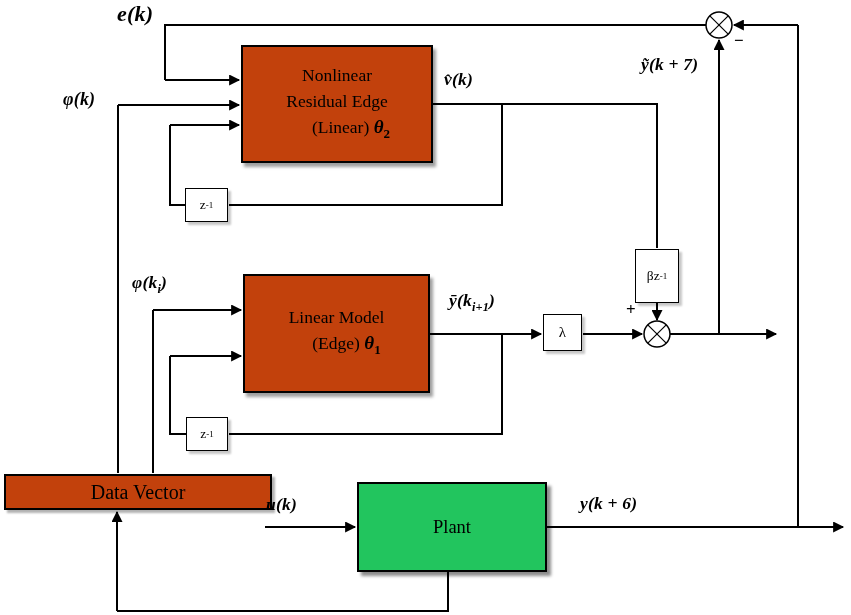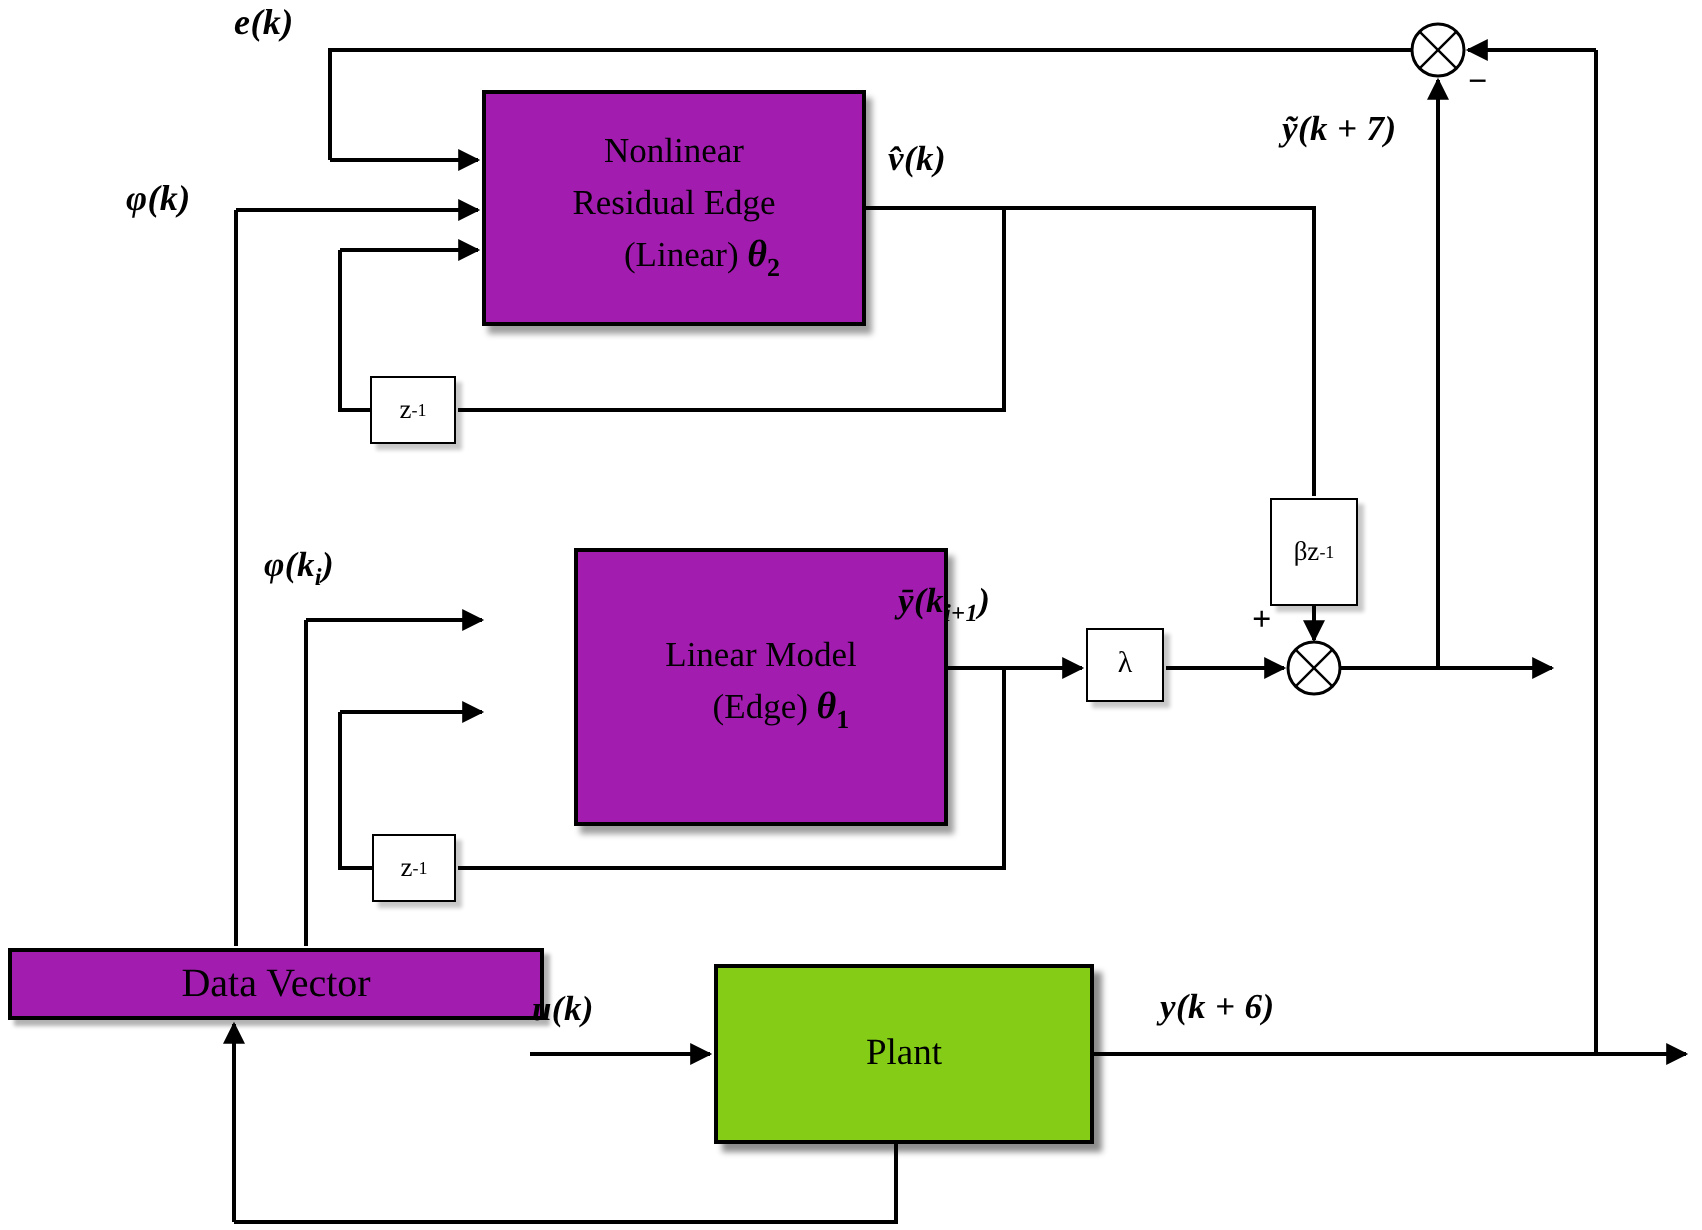--- a/index.html
+++ b/index.html
@@ -4,26 +4,26 @@
 <style>
   html,body{margin:0;padding:0;background:#ffffff;}
   .stage{
     position:relative;width:851px;height:615px;background:#ffffff;
     font-family:"Liberation Serif","DejaVu Serif",serif;color:#000;
     overflow:hidden;
   }
   svg.wires{position:absolute;left:0;top:0;}
 
   .block{
-    position:absolute;box-sizing:border-box;background:#a21caf;
+    position:absolute;box-sizing:border-box;background:#c2410c;
     border:2.5px solid #000;display:flex;align-items:center;justify-content:center;
     box-shadow:3px 4px 3px rgba(0,0,0,0.38);
   }
   .block .inner{text-align:center;font-size:17.5px;line-height:26px;}
-  .plant{background:#84cc16;font-size:18.5px;box-shadow:4px 4px 3px rgba(0,0,0,0.45);}
+  .plant{background:#22c55e;font-size:18.5px;box-shadow:4px 4px 3px rgba(0,0,0,0.45);}
   .datavector{font-size:20px;border-width:2px;box-shadow:3px 3px 2px rgba(0,0,0,0.3);}
 
   .small-box{
     position:absolute;box-sizing:border-box;background:#ffffff;
     border:1.5px solid #000;display:flex;align-items:center;justify-content:center;
     font-size:13.5px;box-shadow:3px 3px 2px rgba(0,0,0,0.22);
   }
   .small-box sup{font-size:9px;line-height:0;}
   .lam{font-size:15px;}
 
@@ -101,21 +101,21 @@
   </svg>
 
   <div class="block" style="left:241px;top:45px;width:192px;height:118px;">
     <div class="inner">
       <div>Nonlinear</div>
       <div>Residual Edge</div>
       <div class="shift-r14"><span>(Linear) </span><span class="theta"><span>θ</span><sub>2</sub></span></div>
     </div>
   </div>
 
-  <div class="block" style="left:243px;top:274px;width:187px;height:139px;margin-left:44px;">
+  <div class="block" style="left:243px;top:274px;width:187px;height:119px;">
     <div class="inner">
       <div>Linear Model</div>
       <div class="shift-r10"><span>(Edge) </span><span class="theta"><span>θ</span><sub>1</sub></span></div>
     </div>
   </div>
 
   <div class="block plant" style="left:357px;top:482px;width:190px;height:90px;">
     <span>Plant</span>
   </div>
 
@@ -135,21 +135,21 @@
 
   <div class="small-box" style="left:635px;top:249px;width:44px;height:54px;">
     <span>βz</span>
       <sup>-1</sup>
   </div>
 
   <div class="small-box lam" style="left:543px;top:314px;width:39px;height:37px;">
     <span>λ</span>
   </div>
 
-  <div class="sig" style="left:117px;top:1px;font-size:18px;">e(k)</div>
+  <div class="sig" style="left:117px;top:1px;font-size:22px;">e(k)</div>
 
   <div class="sig" style="left:63px;top:89px;font-size:18px;">φ(k)</div>
 
   <div class="sig" style="left:444px;top:69px;">v̂(k)</div>
 
   <div class="sig" style="left:641px;top:54px;">ỹ(k + 7)</div>
 
   <div class="sig" style="left:132px;top:272px;font-family:Liberation Serif, serif;"><span>φ(k</span><sub>i</sub><span>)</span></div>
 
   <div class="sig" style="left:449px;top:290px;"><span>ȳ(k</span><sub>i+1</sub><span>)</span></div>

